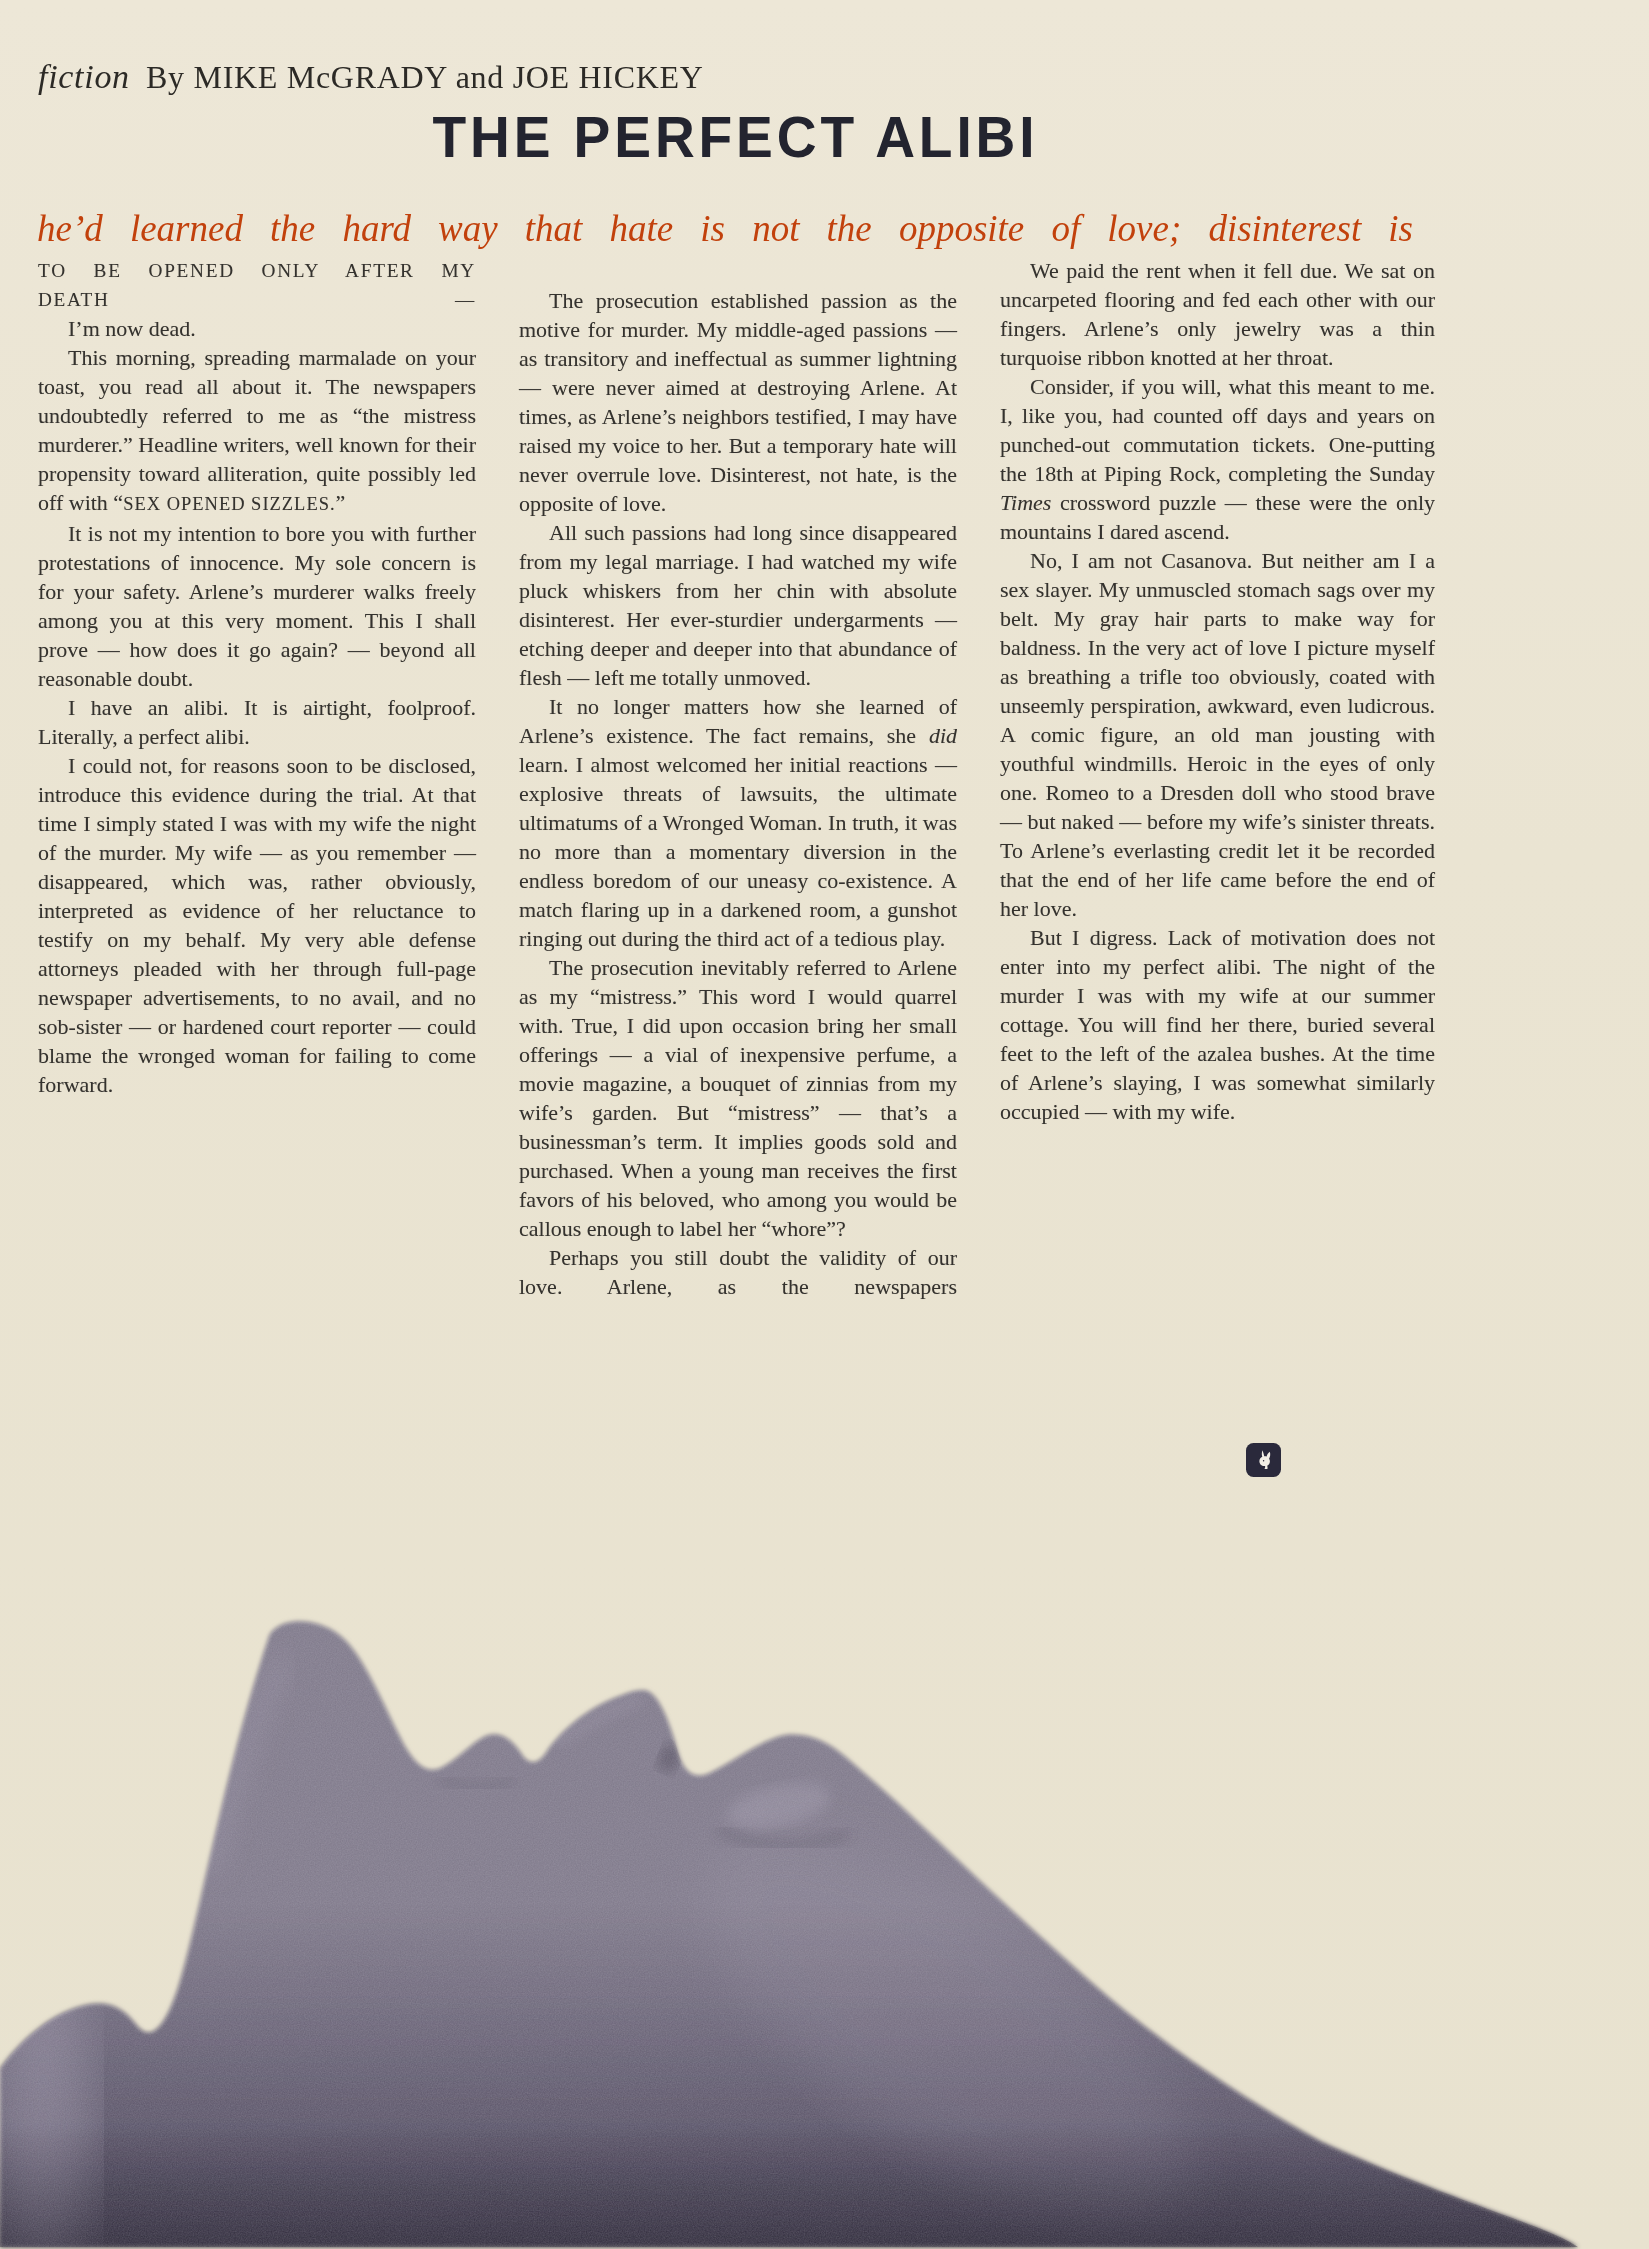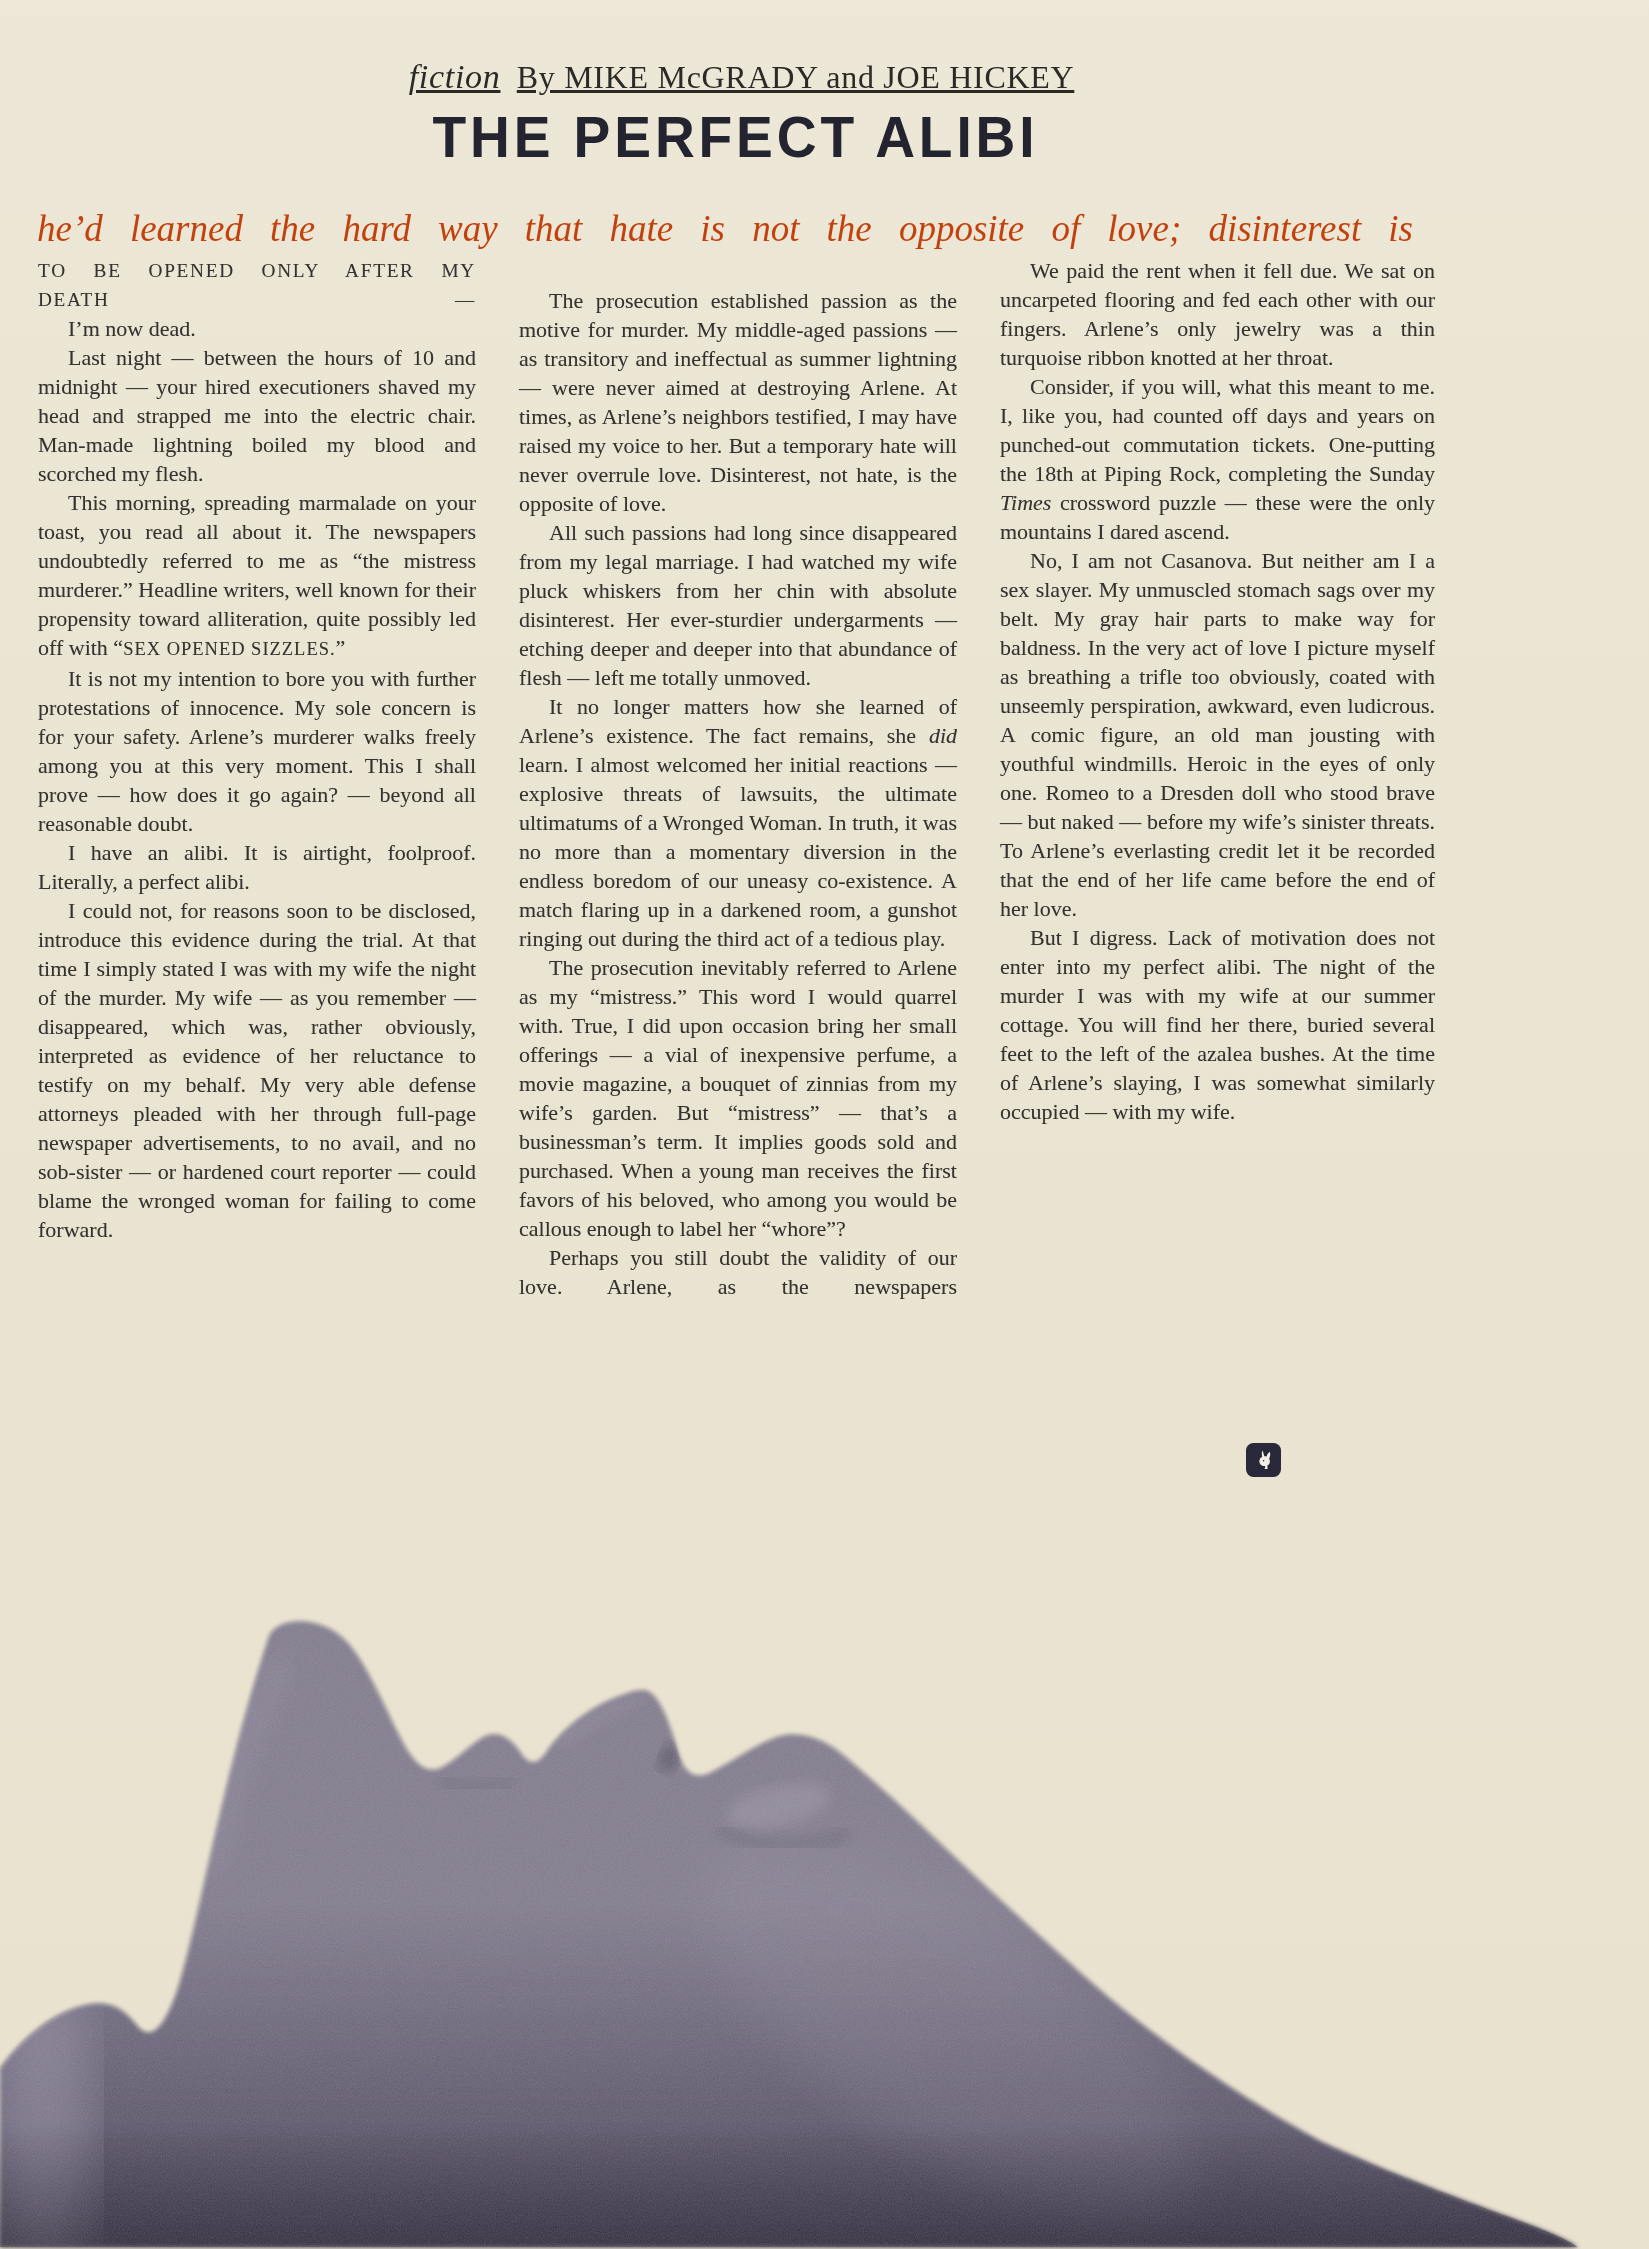--- a/index.html
+++ b/index.html
@@ -3,22 +3,22 @@
 <meta charset="utf-8">
 <style>
   html,body{margin:0;padding:0;}
   body{
     width:1650px;height:2250px;position:relative;overflow:hidden;
     background:linear-gradient(180deg,#ede7d7 0%,#eae4d2 38%,#e8e2cf 100%);
     font-family:"Liberation Serif", serif;color:#33312e;
   }
   
   .byline{
-    position:absolute;left:44px;top:58px;width:1395px;text-align:center;
-    font-size:32px;color:#2c2a26;letter-spacing:0.7px;white-space:nowrap;text-decoration:underline;
+    position:absolute;left:38px;top:58px;width:1395px;text-align:left;
+    font-size:32px;color:#2c2a26;letter-spacing:0.7px;white-space:nowrap;
   }
   .byline .fic{font-style:italic;font-size:34px;margin-right:16.3px;}
   .title{
     position:absolute;left:38px;top:103px;width:1395px;text-align:center;
     font-family:"Liberation Sans", sans-serif;font-weight:700;font-size:58px;
     letter-spacing:4.1px;color:var(--title-ink,#23242f);
     transform:scaleX(.95);transform-origin:center;white-space:nowrap;
   }
   .subtitle{
     position:absolute;left:37px;top:207px;width:1376px;
@@ -53,21 +53,20 @@
 
 <div class="byline">
   <span class="fic">fiction</span><span>By MIKE McGRADY and JOE HICKEY</span>
 </div>
 <div class="title">THE PERFECT ALIBI</div>
 <div class="subtitle">he’d learned the hard way that hate is not the opposite of love; disinterest is</div>
 
 <div class="col" id="col1">
     <p class="para opening">TO BE OPENED ONLY AFTER MY DEATH —</p>
     <p class="para ind">I’m now dead.</p>
-    <p class="para ind">Last night — between the hours of 10 and midnight — your hired executioners shaved my head and strapped me into the electric chair. Man-made lightning boiled my blood and scorched my flesh.</p>
     <p class="para ind">This morning, spreading marmalade on your toast, you read all about it. The newspapers undoubtedly referred to me as “the mistress murderer.” Headline writers, well known for their propensity toward alliteration, quite possibly led off with “<span class="sc">SEX OPENED SIZZLES.</span>”</p>
     <p class="para ind">It is not my intention to bore you with further protestations of innocence. My sole concern is for your safety. Arlene’s murderer walks freely among you at this very moment. This I shall prove — how does it go again? — beyond all reasonable doubt.</p>
     <p class="para ind">I have an alibi. It is airtight, foolproof. Literally, a perfect alibi.</p>
     <p class="para ind">I could not, for reasons soon to be disclosed, introduce this evidence during the trial. At that time I simply stated I was with my wife the night of the murder. My wife — as you remember — disappeared, which was, rather obviously, interpreted as evidence of her reluctance to testify on my behalf. My very able defense attorneys pleaded with her through full-page newspaper advertisements, to no avail, and no sob-sister — or hardened court reporter — could blame the wronged woman for failing to come forward.</p>
   </div>
 <div class="col" id="col2">
     <p class="para ind">The prosecution established passion as the motive for murder. My middle-aged passions — as transitory and ineffectual as summer lightning — were never aimed at destroying Arlene. At times, as Arlene’s neighbors testified, I may have raised my voice to her. But a temporary hate will never overrule love. Disinterest, not hate, is the opposite of love.</p>
     <p class="para ind">All such passions had long since disappeared from my legal marriage. I had watched my wife pluck whiskers from her chin with absolute disinterest. Her ever-sturdier undergarments — etching deeper and deeper into that abundance of flesh — left me totally unmoved.</p>
     <p class="para ind">It no longer matters how she learned of Arlene’s existence. The fact remains, she <i>did</i> learn. I almost welcomed her initial reactions — explosive threats of lawsuits, the ultimate ultimatums of a Wronged Woman. In truth, it was no more than a momentary diversion in the endless boredom of our uneasy co-existence. A match flaring up in a darkened room, a gunshot ringing out during the third act of a tedious play.</p>
     <p class="para ind">The prosecution inevitably referred to Arlene as my “mistress.” This word I would quarrel with. True, I did upon occasion bring her small offerings — a vial of inexpensive perfume, a movie magazine, a bouquet of zinnias from my wife’s garden. But “mistress” — that’s a businessman’s term. It implies goods sold and purchased. When a young man receives the first favors of his beloved, who among you would be callous enough to label her “whore”?</p>

